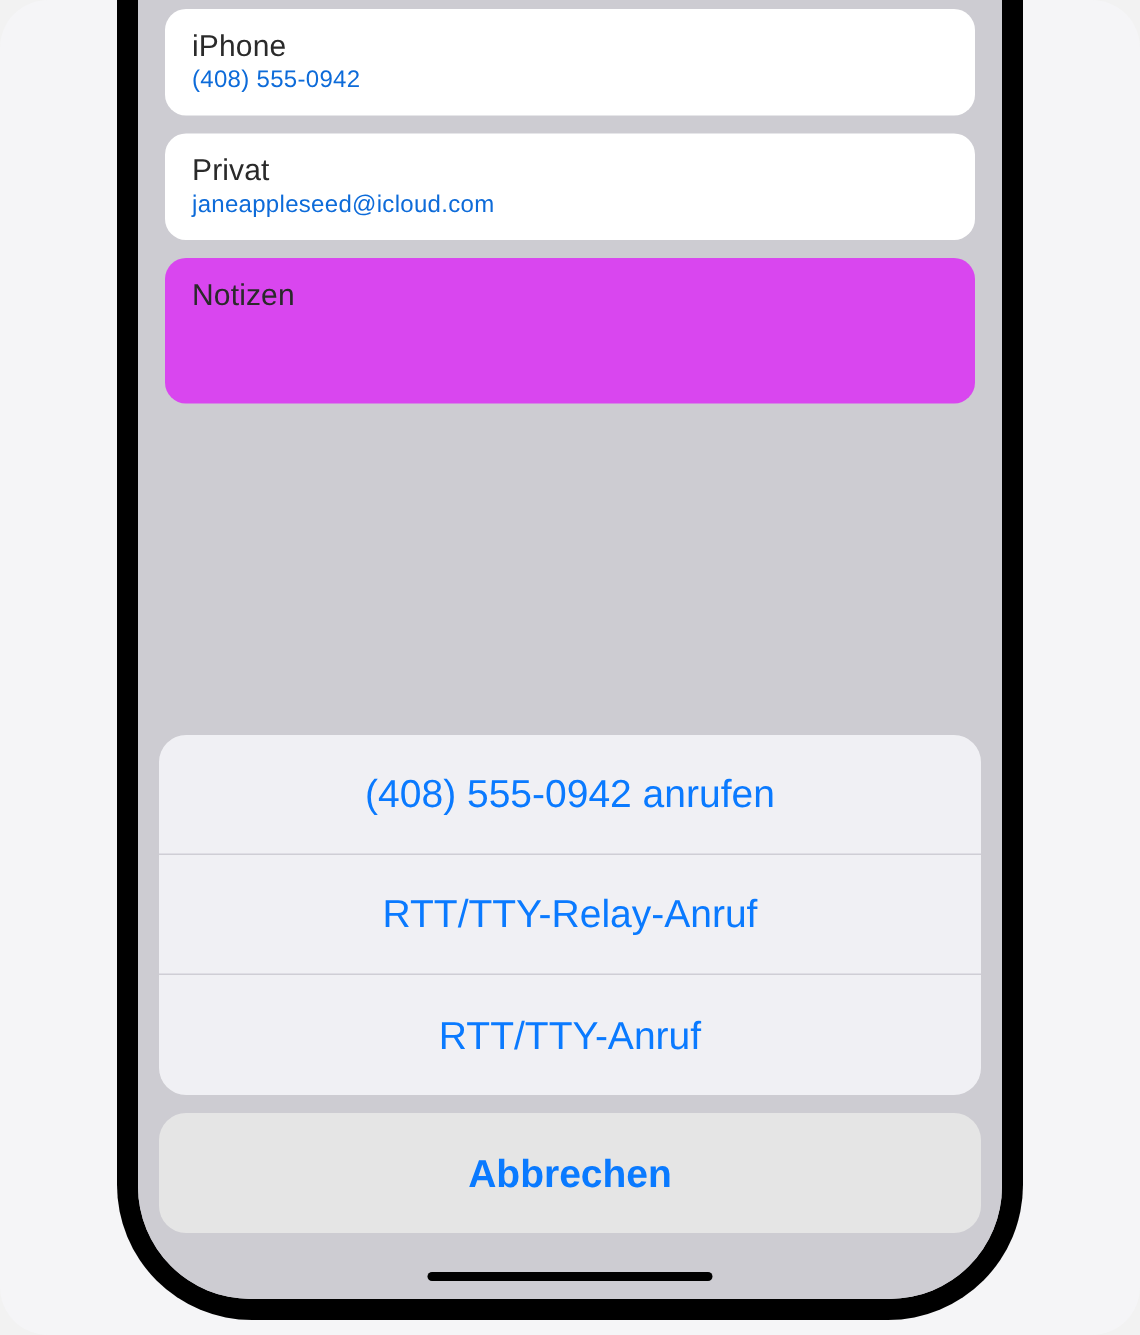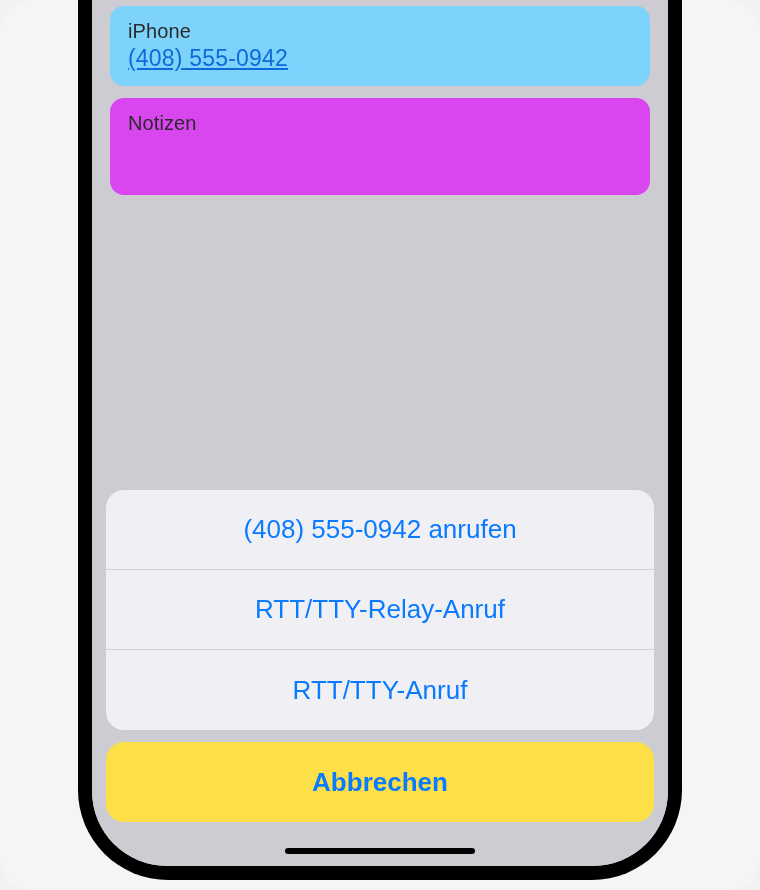--- a/index.html
+++ b/index.html
@@ -48,36 +48,35 @@
       top: 0;
       left: 0;
       right: 0;
       bottom: 0;
       background: #cdccd2;
     }
     .contact-list {
       padding: 0 18px;
     }
     .card {
-      background: #7dd3fc;
+      background: #ffffff;
       border-radius: 14px;
       padding: 14px 18px;
       margin-top: 12px;
     }
     .card-label {
       font-size: 20px;
       color: #2a2a2a;
       letter-spacing: 0.1px;
     }
     .card-value {
-      font-size: 23px;
+      font-size: 16px;
       color: #0d6bd9;
       margin-top: 2px;
       letter-spacing: 0.2px;
-      text-decoration: underline;
     }
     .notes-card {
       background: #d946ef;
       border-radius: 14px;
       padding: 14px 18px 60px 18px;
       margin-top: 12px;
     }
     .faded-link {
       position: absolute;
       left: 36px;
@@ -104,21 +103,21 @@
       justify-content: center;
       font-size: 26px;
       color: #0a7aff;
       border-bottom: 1px solid #cfced5;
     }
     .sheet-row:last-child {
       border-bottom: none;
     }
     .cancel-btn {
       margin-top: 12px;
-      background: #fde047;
+      background: #e5e5e5;
       border-radius: 18px;
       height: 80px;
       display: flex;
       align-items: center;
       justify-content: center;
       font-size: 26px;
       font-weight: 600;
       color: #0a7aff;
     }
     .home-indicator {
@@ -141,20 +140,24 @@
   <div class="phone-screen">
     <div class="content-bg">
 
       <div class="contact-list">
 
         <div class="card">
           <div class="card-label">iPhone</div>
           <div class="card-value">(408) 555-0942</div>
         </div>
 
+        <div class="card">
+          <div class="card-label">Privat</div>
+          <div class="card-value">janeappleseed@icloud.com</div>
+        </div>
 
         <div class="notes-card">
           <div class="card-label">Notizen</div>
         </div>
 
       </div>
 
       <div class="faded-link" style="bottom: 56px;">Standort teilen</div>
 
       <div class="action-sheet">

